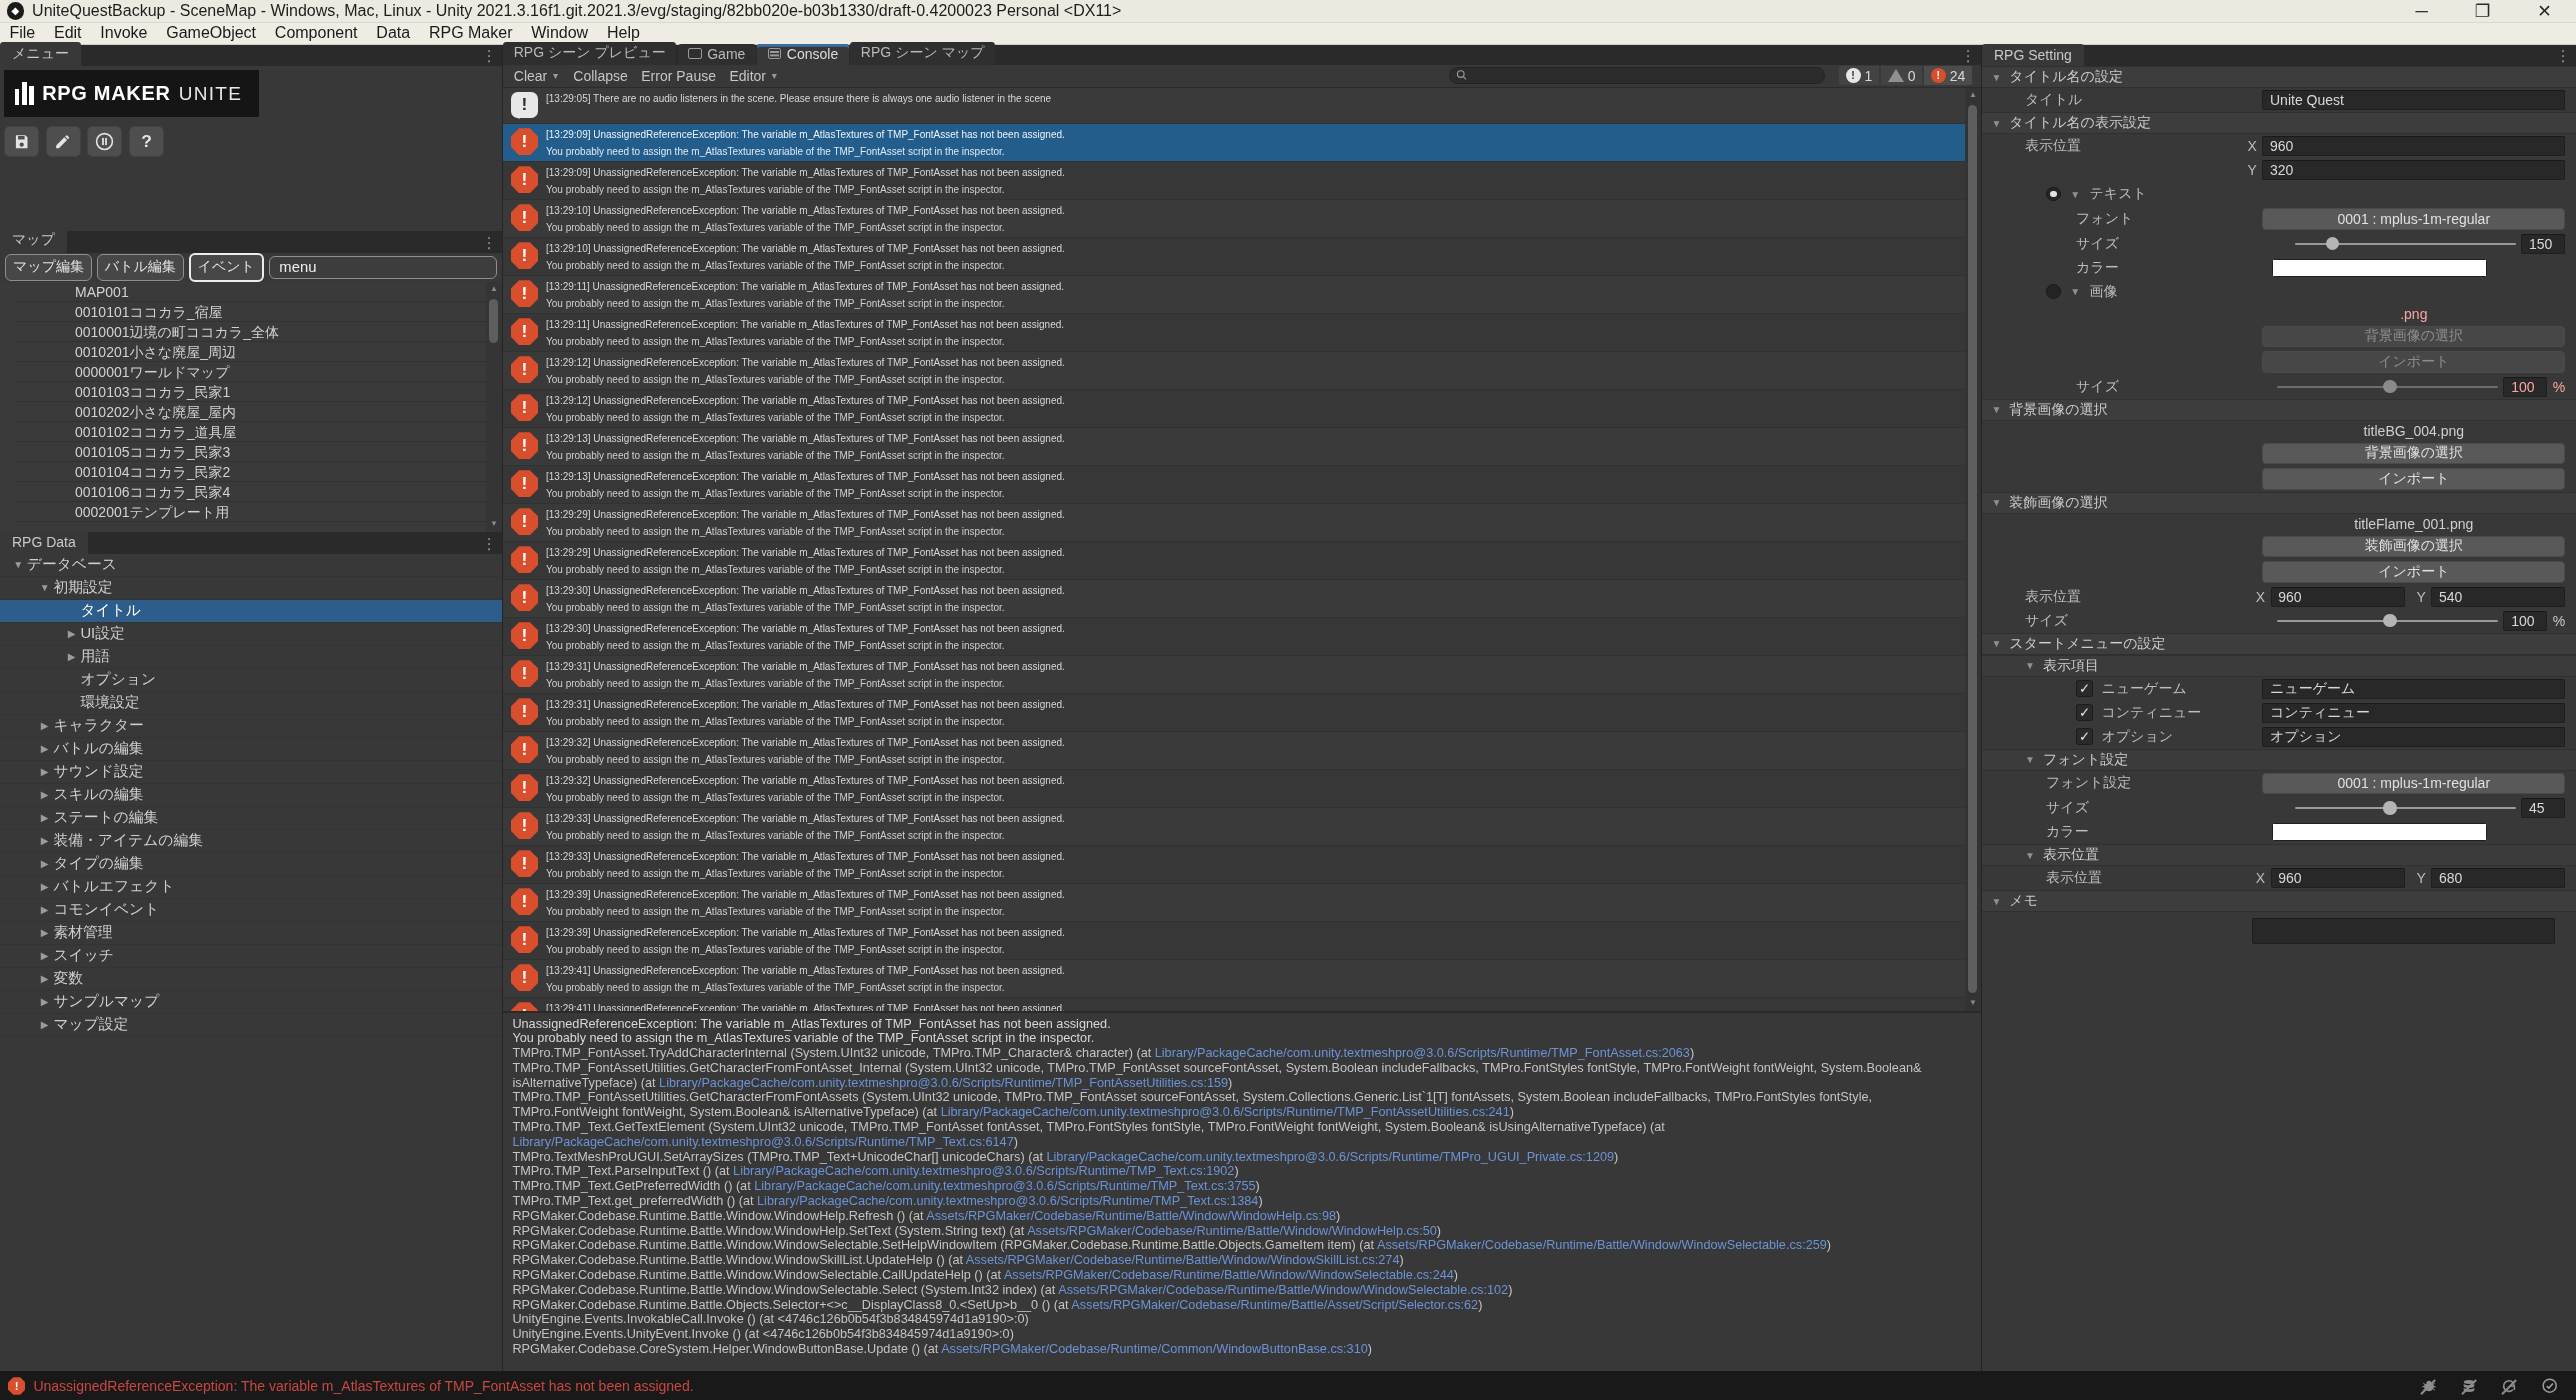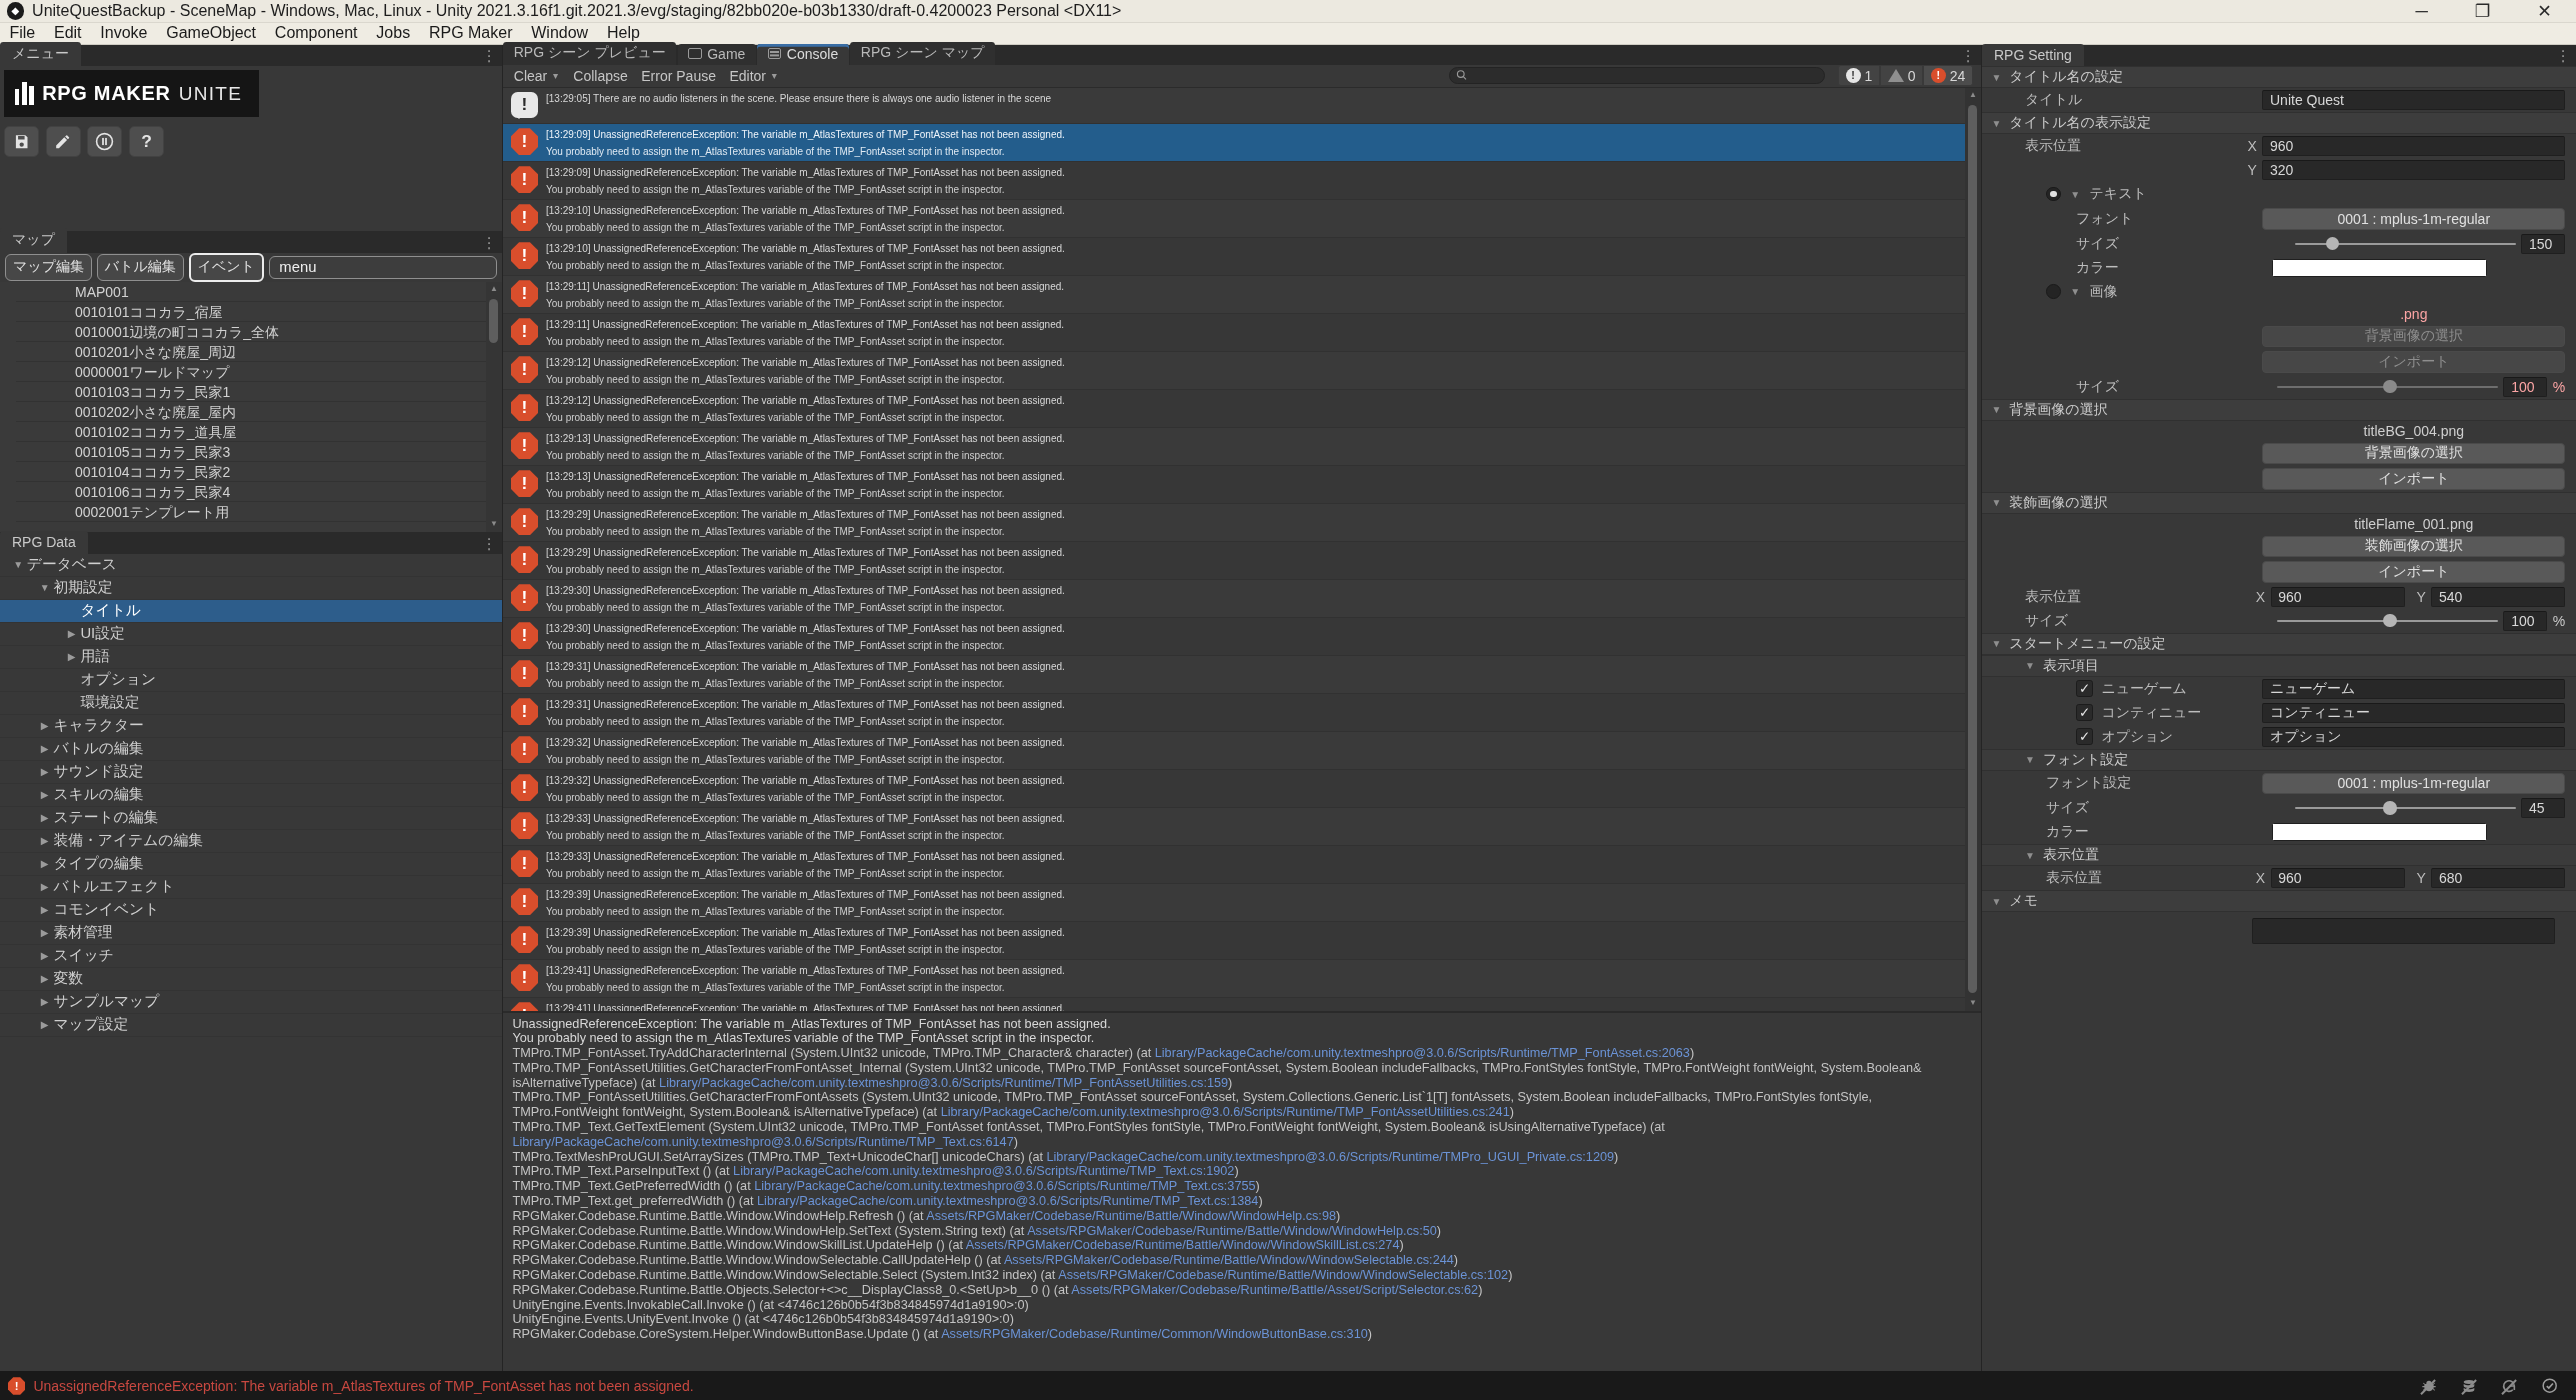--- a/index.html
+++ b/index.html
@@ -151,21 +151,21 @@
     <span>❐</span>
     <span>✕</span>
   </div>
 </div>
 <div id="menubar">
     <div class="menu-item">File</div>
     <div class="menu-item">Edit</div>
     <div class="menu-item">Invoke</div>
     <div class="menu-item">GameObject</div>
     <div class="menu-item">Component</div>
-    <div class="menu-item">Jobs</div>
+    <div class="menu-item">Data</div>
     <div class="menu-item">RPG Maker</div>
     <div class="menu-item">Window</div>
     <div class="menu-item">Help</div>
   </div>
 
 <div id="main">
 
   <div id="left">
     <div class="tabbar">
       <div class="tab">メニュー</div>
@@ -610,20 +610,21 @@
         <div class="st-line">TMPro.TMP_FontAsset.TryAddCharacterInternal (System.UInt32 unicode, TMPro.TMP_Character&amp; character) (at <span class="st-link">Library/PackageCache/com.unity.textmeshpro@3.0.6/Scripts/Runtime/TMP_FontAsset.cs:2063</span>)</div>
         <div class="st-line">TMPro.TMP_FontAssetUtilities.GetCharacterFromFontAsset_Internal (System.UInt32 unicode, TMPro.TMP_FontAsset sourceFontAsset, System.Boolean includeFallbacks, TMPro.FontStyles fontStyle, TMPro.FontWeight fontWeight, System.Boolean&amp; isAlternativeTypeface) (at <span class="st-link">Library/PackageCache/com.unity.textmeshpro@3.0.6/Scripts/Runtime/TMP_FontAssetUtilities.cs:159</span>)</div>
         <div class="st-line">TMPro.TMP_FontAssetUtilities.GetCharacterFromFontAssets (System.UInt32 unicode, TMPro.TMP_FontAsset sourceFontAsset, System.Collections.Generic.List`1[T] fontAssets, System.Boolean includeFallbacks, TMPro.FontStyles fontStyle, TMPro.FontWeight fontWeight, System.Boolean&amp; isAlternativeTypeface) (at <span class="st-link">Library/PackageCache/com.unity.textmeshpro@3.0.6/Scripts/Runtime/TMP_FontAssetUtilities.cs:241</span>)</div>
         <div class="st-line">TMPro.TMP_Text.GetTextElement (System.UInt32 unicode, TMPro.TMP_FontAsset fontAsset, TMPro.FontStyles fontStyle, TMPro.FontWeight fontWeight, System.Boolean&amp; isUsingAlternativeTypeface) (at <span class="st-link">Library/PackageCache/com.unity.textmeshpro@3.0.6/Scripts/Runtime/TMP_Text.cs:6147</span>)</div>
         <div class="st-line">TMPro.TextMeshProUGUI.SetArraySizes (TMPro.TMP_Text+UnicodeChar[] unicodeChars) (at <span class="st-link">Library/PackageCache/com.unity.textmeshpro@3.0.6/Scripts/Runtime/TMPro_UGUI_Private.cs:1209</span>)</div>
         <div class="st-line">TMPro.TMP_Text.ParseInputText () (at <span class="st-link">Library/PackageCache/com.unity.textmeshpro@3.0.6/Scripts/Runtime/TMP_Text.cs:1902</span>)</div>
         <div class="st-line">TMPro.TMP_Text.GetPreferredWidth () (at <span class="st-link">Library/PackageCache/com.unity.textmeshpro@3.0.6/Scripts/Runtime/TMP_Text.cs:3755</span>)</div>
         <div class="st-line">TMPro.TMP_Text.get_preferredWidth () (at <span class="st-link">Library/PackageCache/com.unity.textmeshpro@3.0.6/Scripts/Runtime/TMP_Text.cs:1384</span>)</div>
         <div class="st-line">RPGMaker.Codebase.Runtime.Battle.Window.WindowHelp.Refresh () (at <span class="st-link">Assets/RPGMaker/Codebase/Runtime/Battle/Window/WindowHelp.cs:98</span>)</div>
         <div class="st-line">RPGMaker.Codebase.Runtime.Battle.Window.WindowHelp.SetText (System.String text) (at <span class="st-link">Assets/RPGMaker/Codebase/Runtime/Battle/Window/WindowHelp.cs:50</span>)</div>
+        <div class="st-line">RPGMaker.Codebase.Runtime.Battle.Window.WindowSelectable.SetHelpWindowItem (RPGMaker.Codebase.Runtime.Battle.Objects.GameItem item) (at <span class="st-link">Assets/RPGMaker/Codebase/Runtime/Battle/Window/WindowSelectable.cs:259</span>)</div>
         <div class="st-line">RPGMaker.Codebase.Runtime.Battle.Window.WindowSkillList.UpdateHelp () (at <span class="st-link">Assets/RPGMaker/Codebase/Runtime/Battle/Window/WindowSkillList.cs:274</span>)</div>
         <div class="st-line">RPGMaker.Codebase.Runtime.Battle.Window.WindowSelectable.CallUpdateHelp () (at <span class="st-link">Assets/RPGMaker/Codebase/Runtime/Battle/Window/WindowSelectable.cs:244</span>)</div>
         <div class="st-line">RPGMaker.Codebase.Runtime.Battle.Window.WindowSelectable.Select (System.Int32 index) (at <span class="st-link">Assets/RPGMaker/Codebase/Runtime/Battle/Window/WindowSelectable.cs:102</span>)</div>
         <div class="st-line">RPGMaker.Codebase.Runtime.Battle.Objects.Selector+&lt;&gt;c__DisplayClass8_0.&lt;SetUp&gt;b__0 () (at <span class="st-link">Assets/RPGMaker/Codebase/Runtime/Battle/Asset/Script/Selector.cs:62</span>)</div>
         <div class="st-line">UnityEngine.Events.InvokableCall.Invoke () (at &lt;4746c126b0b54f3b834845974d1a9190&gt;:0)</div>
         <div class="st-line">UnityEngine.Events.UnityEvent.Invoke () (at &lt;4746c126b0b54f3b834845974d1a9190&gt;:0)</div>
         <div class="st-line">RPGMaker.Codebase.CoreSystem.Helper.WindowButtonBase.Update () (at <span class="st-link">Assets/RPGMaker/Codebase/Runtime/Common/WindowButtonBase.cs:310</span>)</div>
       </div>
   </div>
 

